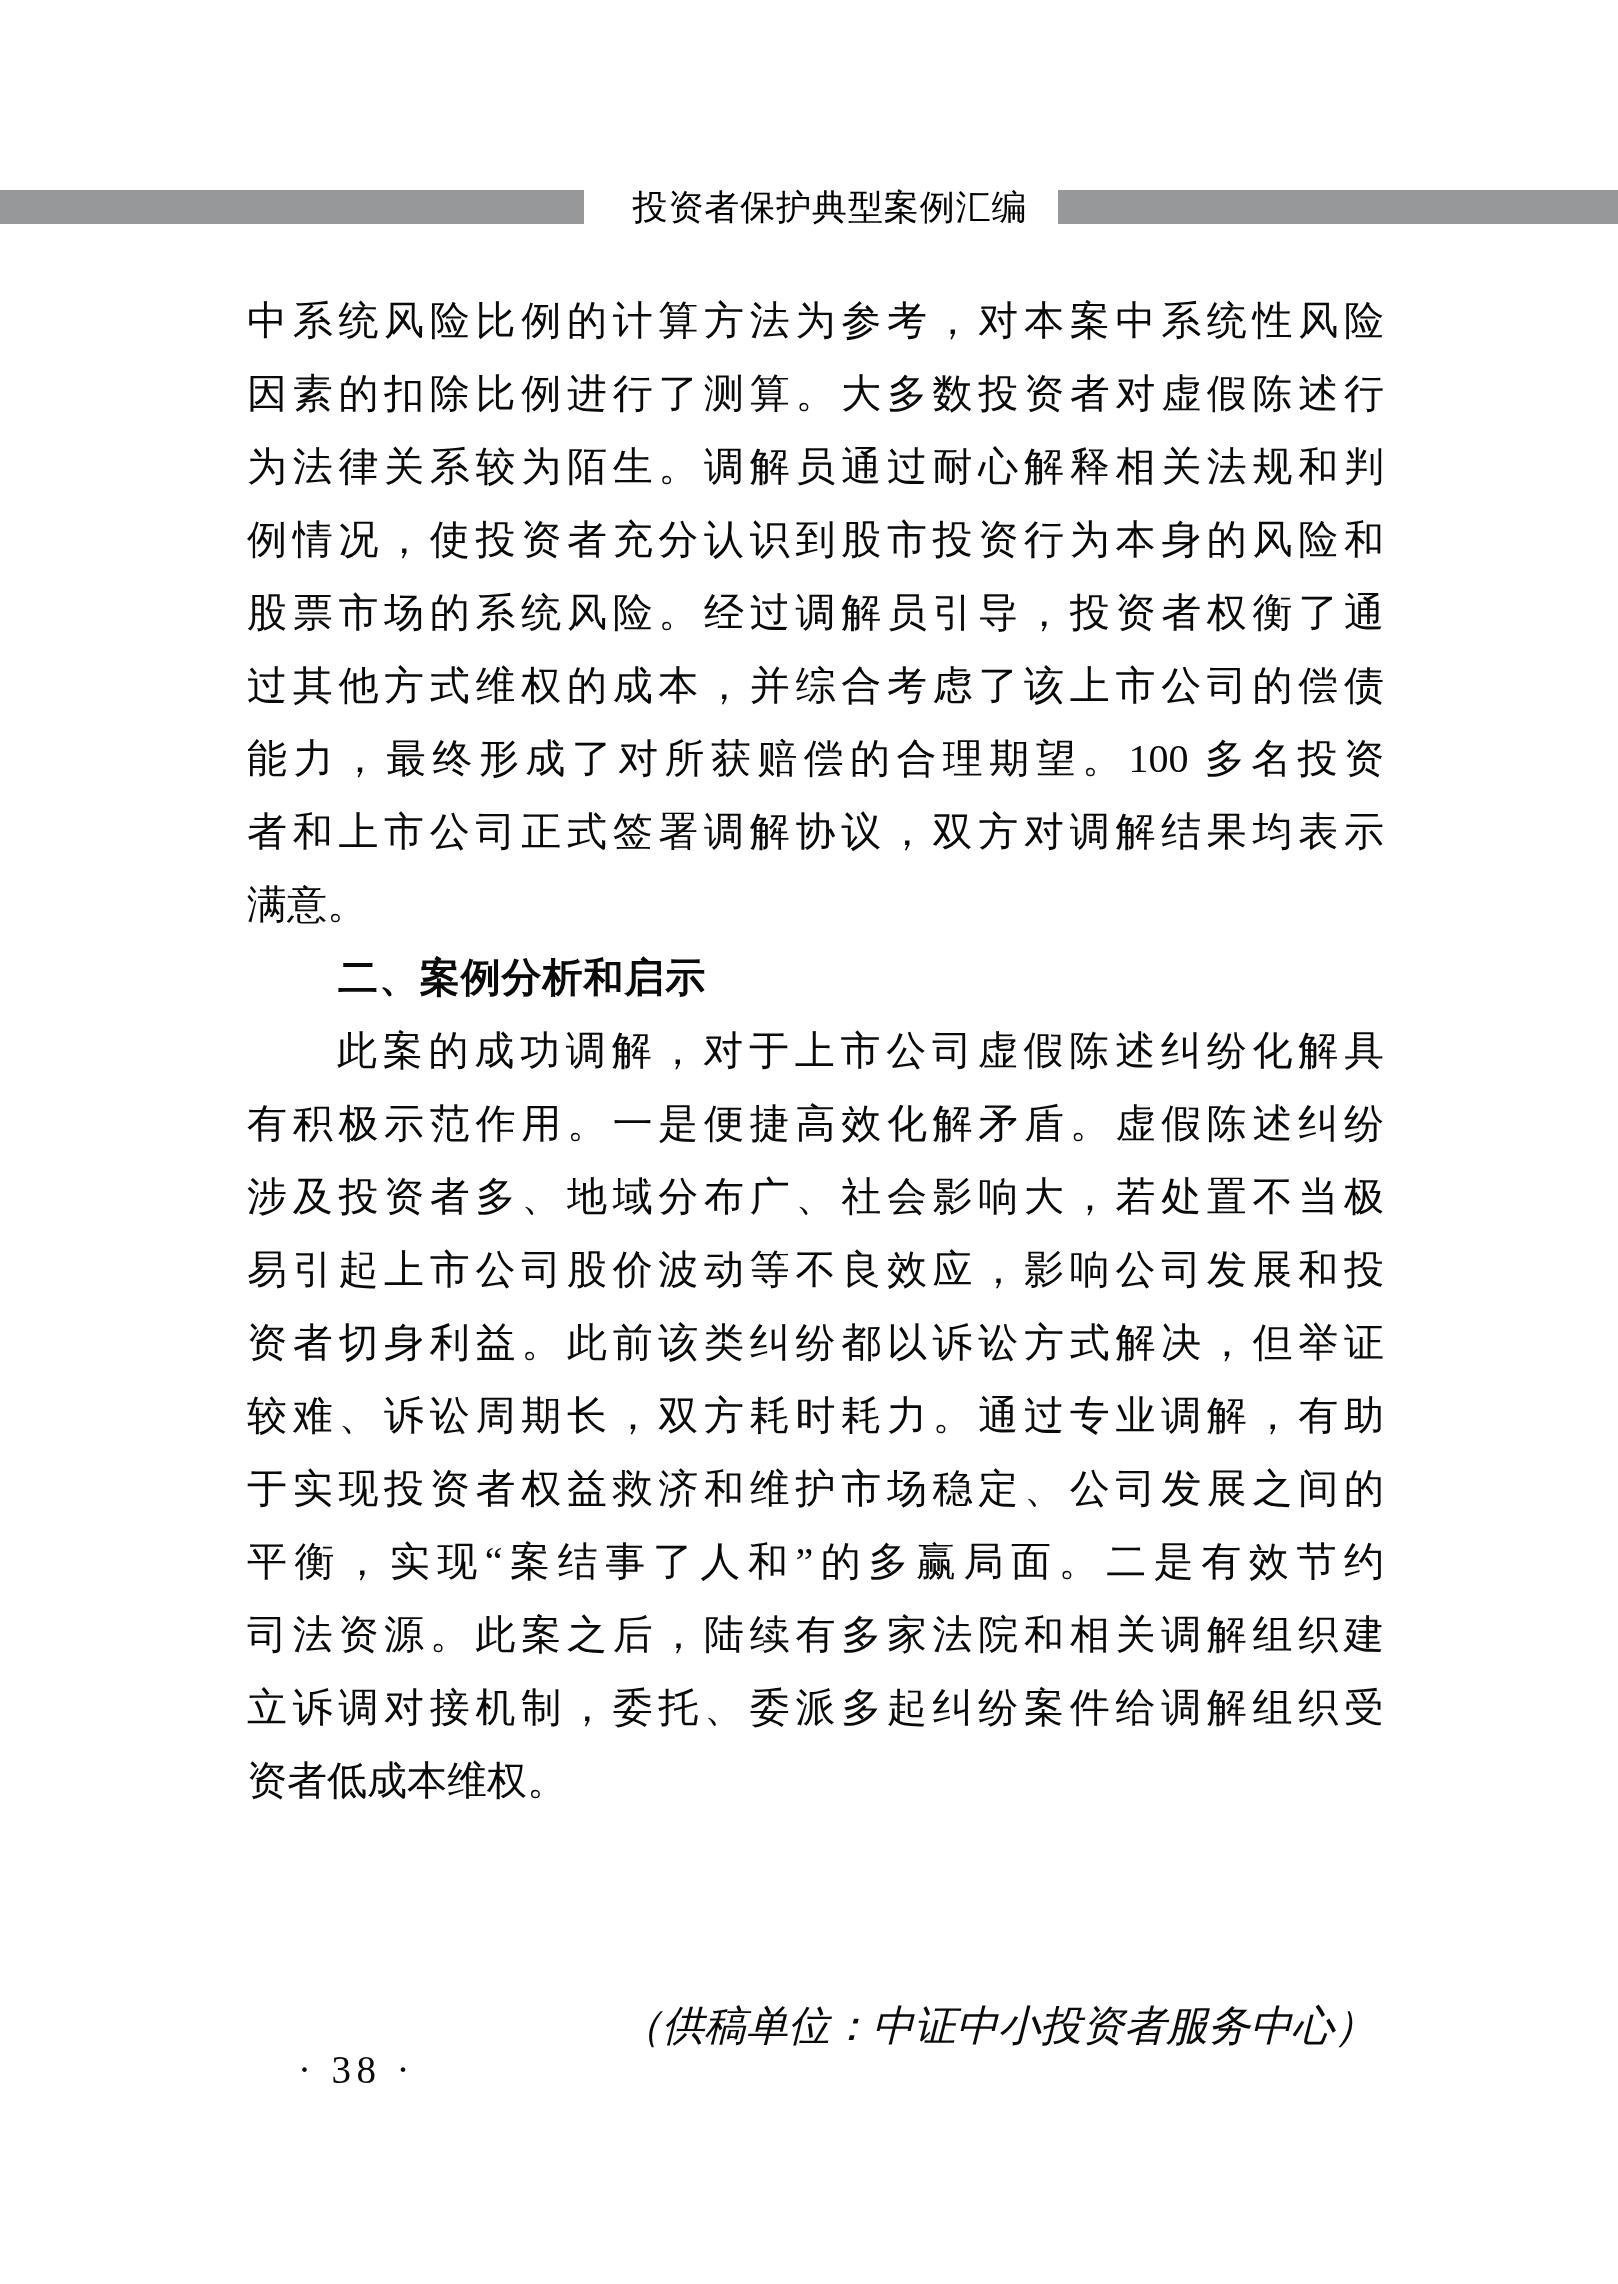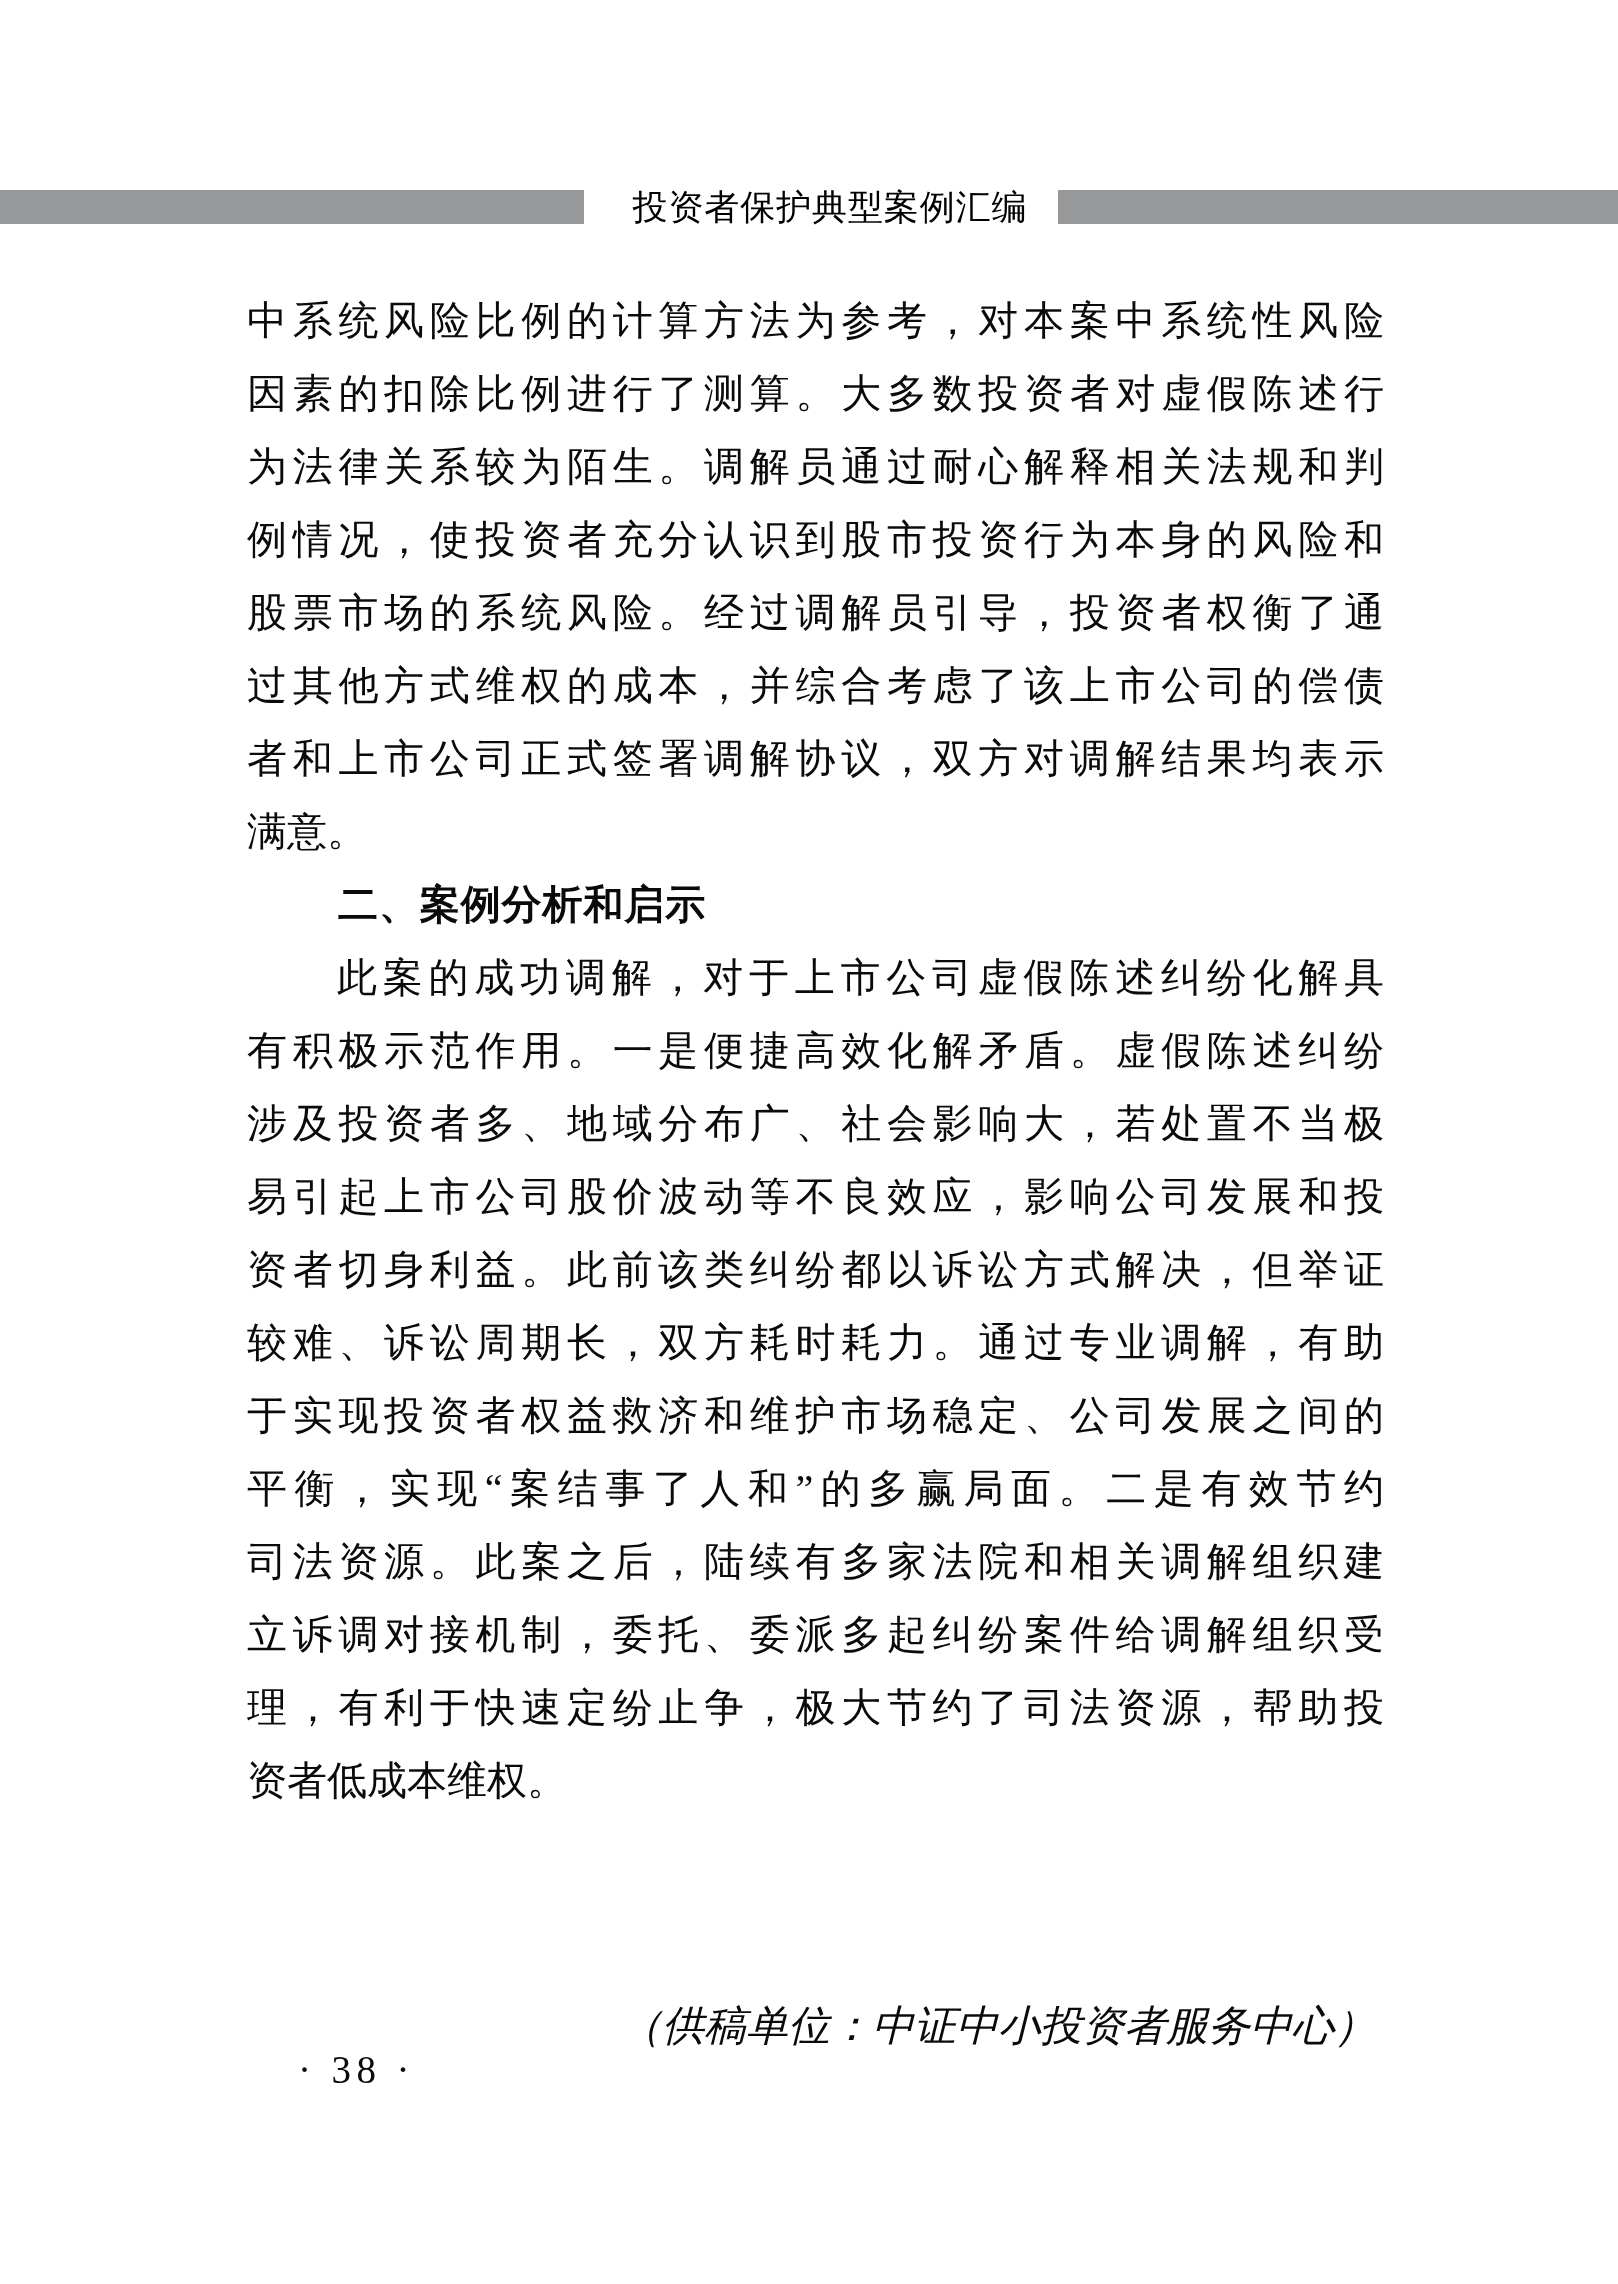--- a/index.html
+++ b/index.html
@@ -104,36 +104,36 @@
   <div class="head-bar right"></div>
   <div class="head-title">投资者保护典型案例汇编</div>
 
   <div class="text-block">
     <div class="bline">中系统风险比例的计算方法为参考，对本案中系统性风险</div>
     <div class="bline">因素的扣除比例进行了测算。大多数投资者对虚假陈述行</div>
     <div class="bline">为法律关系较为陌生。调解员通过耐心解释相关法规和判</div>
     <div class="bline">例情况，使投资者充分认识到股市投资行为本身的风险和</div>
     <div class="bline">股票市场的系统风险。经过调解员引导，投资者权衡了通</div>
     <div class="bline">过其他方式维权的成本，并综合考虑了该上市公司的偿债</div>
+    <div class="bline">能力，最终形成了对所获赔偿的合理期望。100 多名投资</div>
     <div class="bline">者和上市公司正式签署调解协议，双方对调解结果均表示</div>
     <div class="bline para-end">满意。</div>
 
     <div class="bline heading">二、案例分析和启示</div>
 
     <div class="bline indent">此案的成功调解，对于上市公司虚假陈述纠纷化解具</div>
     <div class="bline">有积极示范作用。一是便捷高效化解矛盾。虚假陈述纠纷</div>
     <div class="bline">涉及投资者多、地域分布广、社会影响大，若处置不当极</div>
     <div class="bline">易引起上市公司股价波动等不良效应，影响公司发展和投</div>
     <div class="bline">资者切身利益。此前该类纠纷都以诉讼方式解决，但举证</div>
     <div class="bline">较难、诉讼周期长，双方耗时耗力。通过专业调解，有助</div>
     <div class="bline">于实现投资者权益救济和维护市场稳定、公司发展之间的</div>
     <div class="bline">平衡，实现“案结事了人和”的多赢局面。二是有效节约</div>
     <div class="bline">司法资源。此案之后，陆续有多家法院和相关调解组织建</div>
     <div class="bline">立诉调对接机制，委托、委派多起纠纷案件给调解组织受</div>
-    <div class="bline">理，有利于快速定纷止争，极大节约了司法资源，帮助投</div>
     <div class="bline para-end">资者低成本维权。</div>
   </div>
 
   <div class="attribution">（供稿单位：中证中小投资者服务中心）</div>
 
   <div class="page-number">· 38 ·</div>
 
 </div>
 
 

